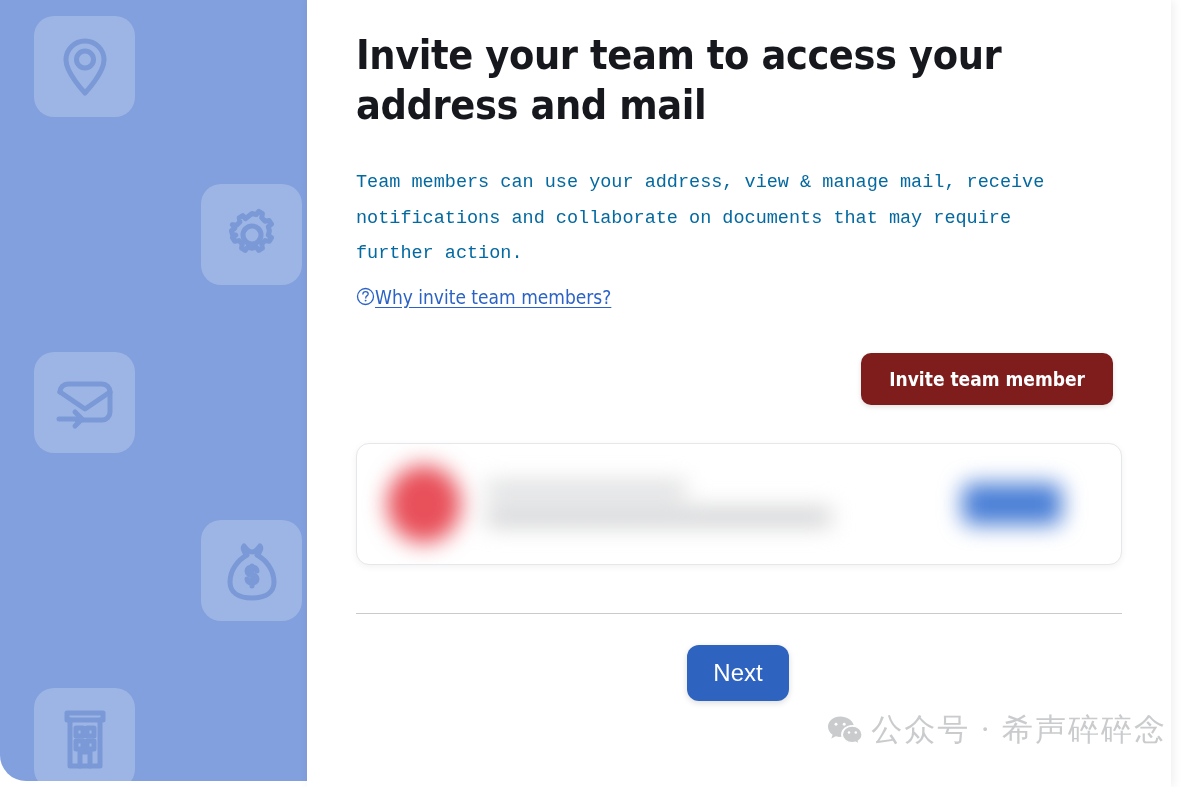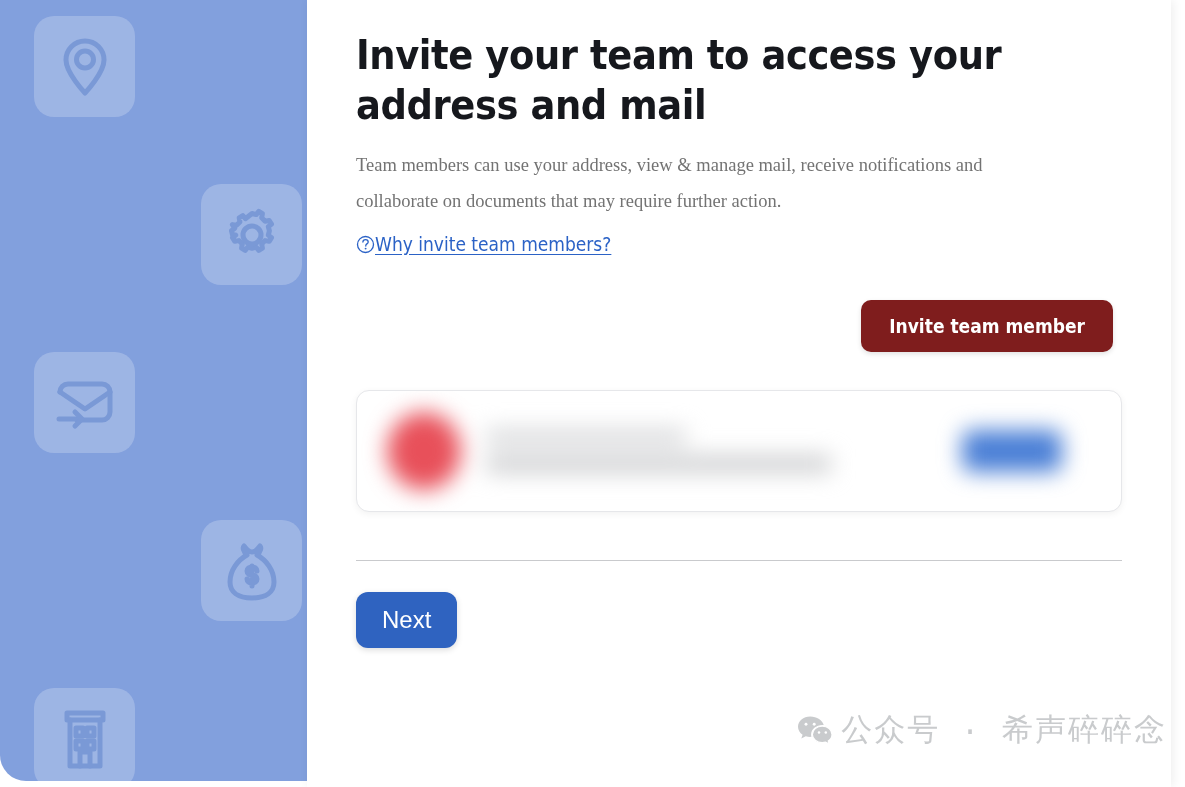--- a/index.html
+++ b/index.html
@@ -79,26 +79,26 @@
     font-family: "Liberation Sans Narrow", "DejaVu Sans Condensed", "Liberation Sans", sans-serif;
     font-size: 41px;
     font-weight: 700;
     line-height: 1.22;
     letter-spacing: -0.4px;
     color: #16181d;
     max-width: 740px;
   }
 
   .page-desc {
-    margin-top: 18px;
+    margin-top: 35px;
     font-size: 18.5px;
     line-height: 1.92;
-    color: #737373;
+    color: #0369a1;
     max-width: 706px;
-    font-family: Liberation Serif, serif;
+    font-family: Liberation Mono, monospace;
   }
 
   .help-link-row {
     margin-top: 14px;
     display: flex;
     align-items: center;
     gap: 0;
   }
   .help-icon { width: 19px; height: 19px; display: block; flex: none; }
   .help-link {
@@ -187,21 +187,21 @@
   
   .divider {
     margin-top: 48px;
     width: 766px;
     height: 1px;
     background: #c9cacd;
   }
   .next-row {
     margin-top: 31px;
     display: flex;
-    justify-content: flex-start;
+    justify-content: center;
     padding-right: 2px;
   }
   .btn-next {
     background: #2f63c0;
     color: #ffffff;
     border: none;
     border-radius: 12px;
     font-size: 24px;
     font-weight: 400;
     padding: 14px 26px;
@@ -214,21 +214,21 @@
   .watermark {
     position: absolute;
     right: 18px;
     bottom: 36px;
     display: flex;
     align-items: center;
     gap: 8px;
     color: #c9cbcd;
     font-size: 31px;
     letter-spacing: 2px;
-    font-family: Liberation Mono, monospace;
+    font-family: Liberation Serif, serif;
     pointer-events: none;
     z-index: 5;
   }
   .wechat-icon { width: 36px; height: 31px; display: block; flex: none; }
 </style>
 </head>
 <body>
 
 <div id="root">
 

